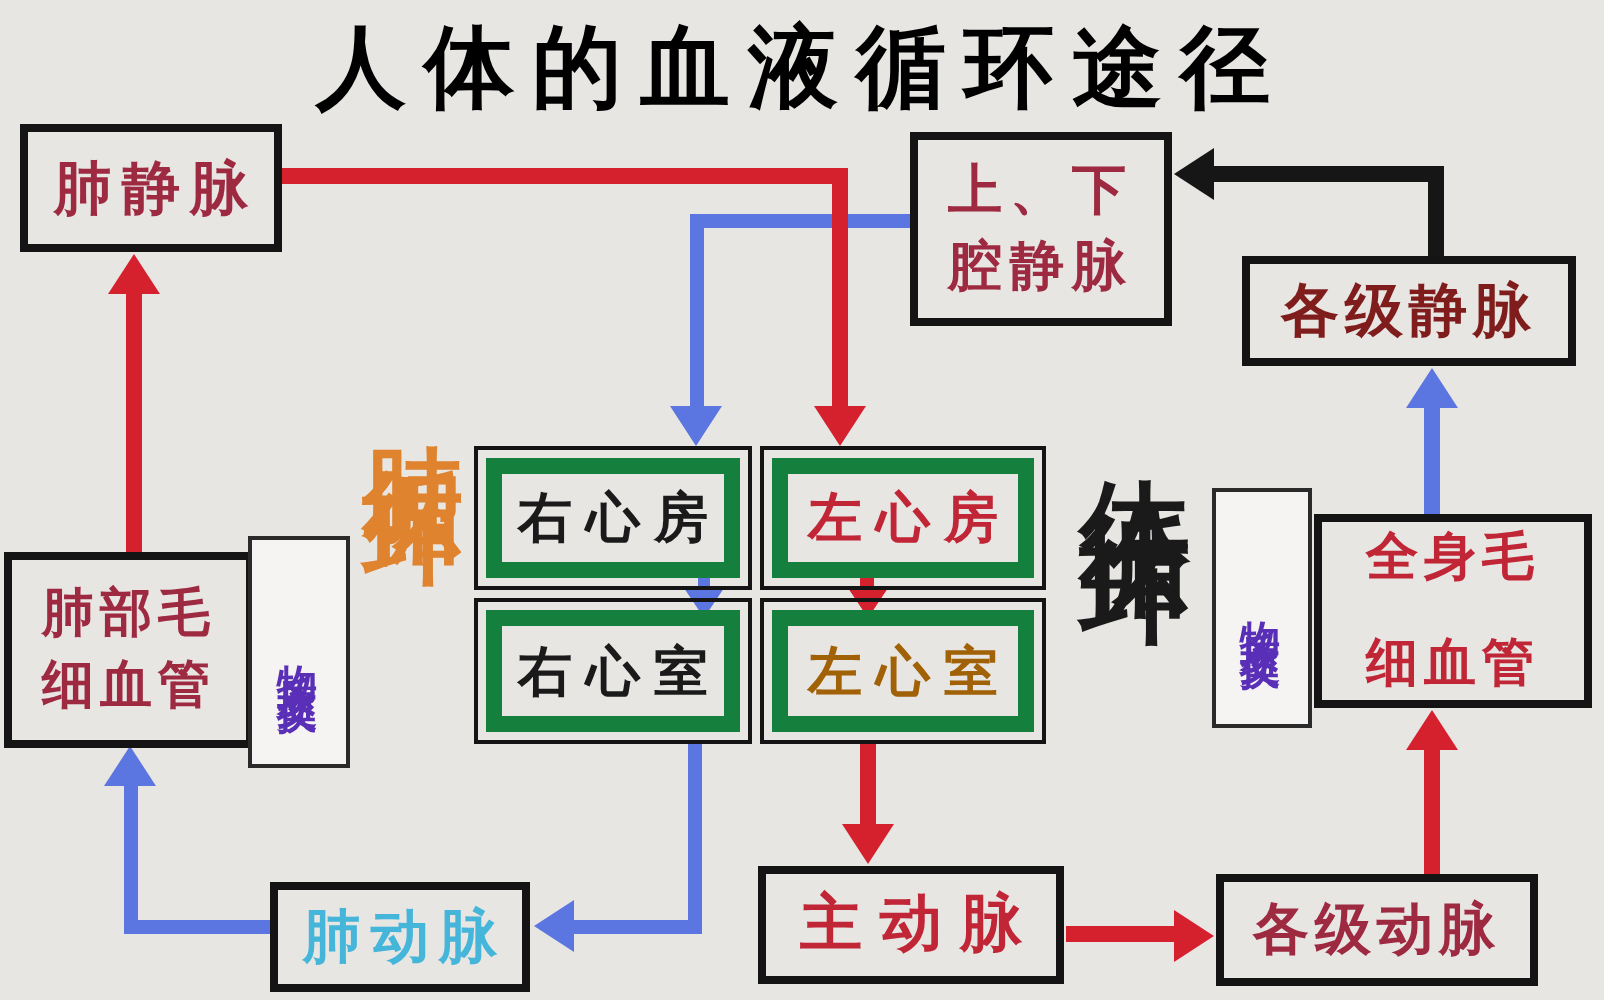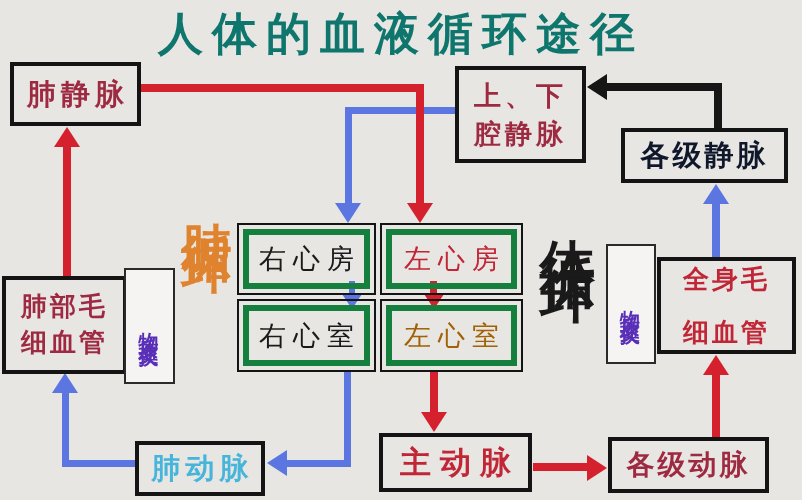--- a/index.html
+++ b/index.html
@@ -29,39 +29,39 @@
     writing-mode:vertical-rl; text-orientation:upright;
   }
   
   .heart {
     position:absolute; left:237px; top:223px; width:286px; height:149px;
     display:grid; grid-template-columns:139px 143px; grid-template-rows:72px 73px;
     column-gap:4px; row-gap:4px;
   }
   .cell { border:2px solid #141414; padding:4px; box-sizing:border-box; }
   .cell-inner {
-    width:100%; height:100%; border:6px solid #15803d; box-sizing:border-box;
+    width:100%; height:100%; border:8px solid #15803d; box-sizing:border-box;
     display:flex; align-items:center; justify-content:center;
-    font-weight:normal; font-size:27px; letter-spacing:7px; text-indent:7px;
+    font-weight:bold; font-size:27px; letter-spacing:7px; text-indent:7px;
   }
   
   .seg { position:absolute; background:currentColor; }
   .head { position:absolute; width:0; height:0; }
   .head-up    { border-left:13px solid transparent; border-right:13px solid transparent; border-bottom:20px solid; }
   .head-down  { border-left:13px solid transparent; border-right:13px solid transparent; border-top:20px solid; }
   .head-left  { border-top:13px solid transparent; border-bottom:13px solid transparent; border-right:20px solid; }
   .head-right { border-top:13px solid transparent; border-bottom:13px solid transparent; border-left:20px solid; }
   .head-down-sm { border-left:10px solid transparent; border-right:10px solid transparent; border-top:15px solid; }
 </style>
 </head>
 <body>
 
 <div class="canvas">
 
-  <div class="title" style="color: #0f766e;">人体的血液循环途径</div>
+  <div class="title" style="color: #000000;">人体的血液循环途径</div>
 
   <div style="color: rgb(91, 118, 224);">
     <div class="seg" style="left:349px; top:107px; width:106px; height:7px;"></div>
     <div class="seg" style="left:345px; top:107px; width:7px; height:100px;"></div>
     <div class="head head-down" style="left:335px; top:203px;"></div>
   </div>
 
   <div style="color: rgb(213, 32, 46);">
     <div class="seg" style="left:141px; top:84px; width:283px; height:8px;"></div>
     <div class="seg" style="left:416px; top:84px; width:8px; height:122px;"></div>
@@ -123,21 +123,21 @@
 
   <div class="box" style="left: 10px; top: 62px; width: 131px; height: 64px; font-size: 29px; letter-spacing: 5px; text-indent: 5px; color: rgb(158, 42, 66);">
     <span>肺静脉</span>
   </div>
 
   <div class="box" style="left: 455px; top: 66px; width: 131px; height: 97px; font-size: 27px; letter-spacing: 4px; color: rgb(158, 42, 66); align-items: center;">
     <span>上、下</span>
     <span>腔静脉</span>
   </div>
 
-  <div class="box" style="left: 621px; top: 128px; width: 167px; height: 55px; font-size: 29px; letter-spacing: 3px; color: #0f172a;">
+  <div class="box" style="left: 621px; top: 128px; width: 167px; height: 55px; font-size: 29px; letter-spacing: 3px; color: #7f1d1d;">
     <span>各级静脉</span>
   </div>
 
   <div class="heart">
     <div class="cell">
       <div class="cell-inner" style="color: rgb(26, 26, 26);">
         <span>右心房</span>
       </div>
     </div>
     <div class="cell">

